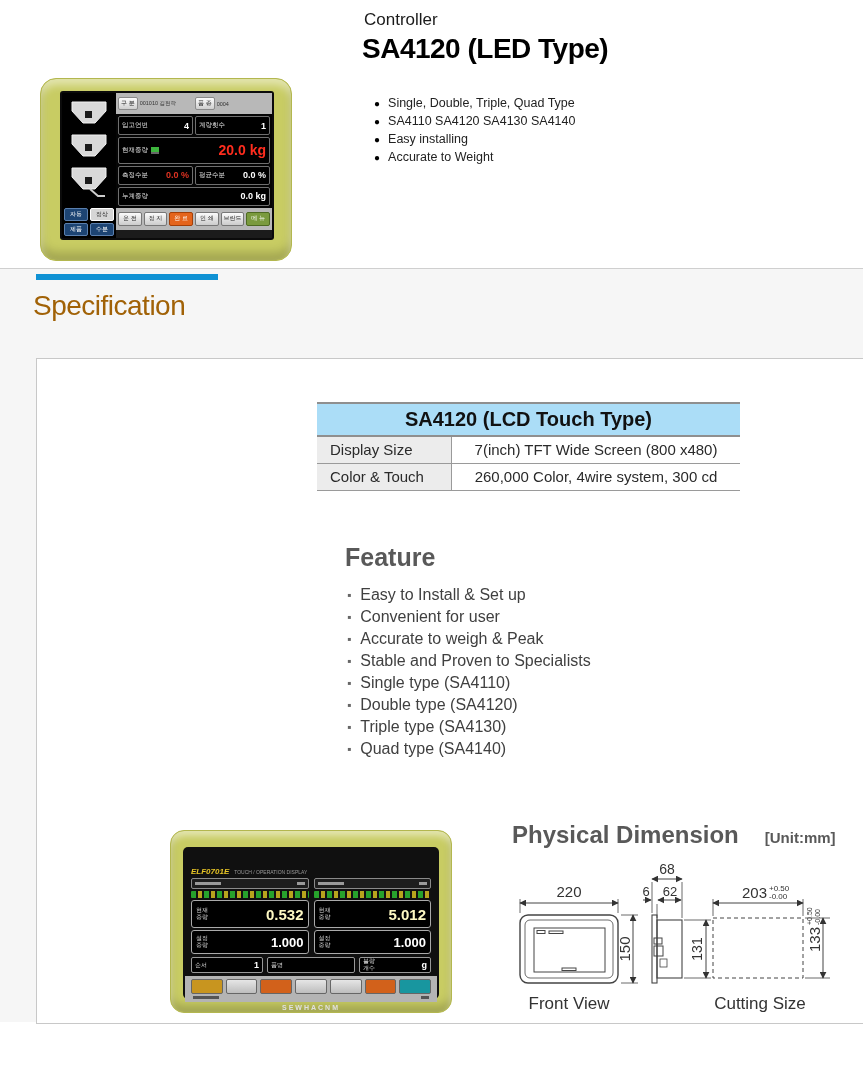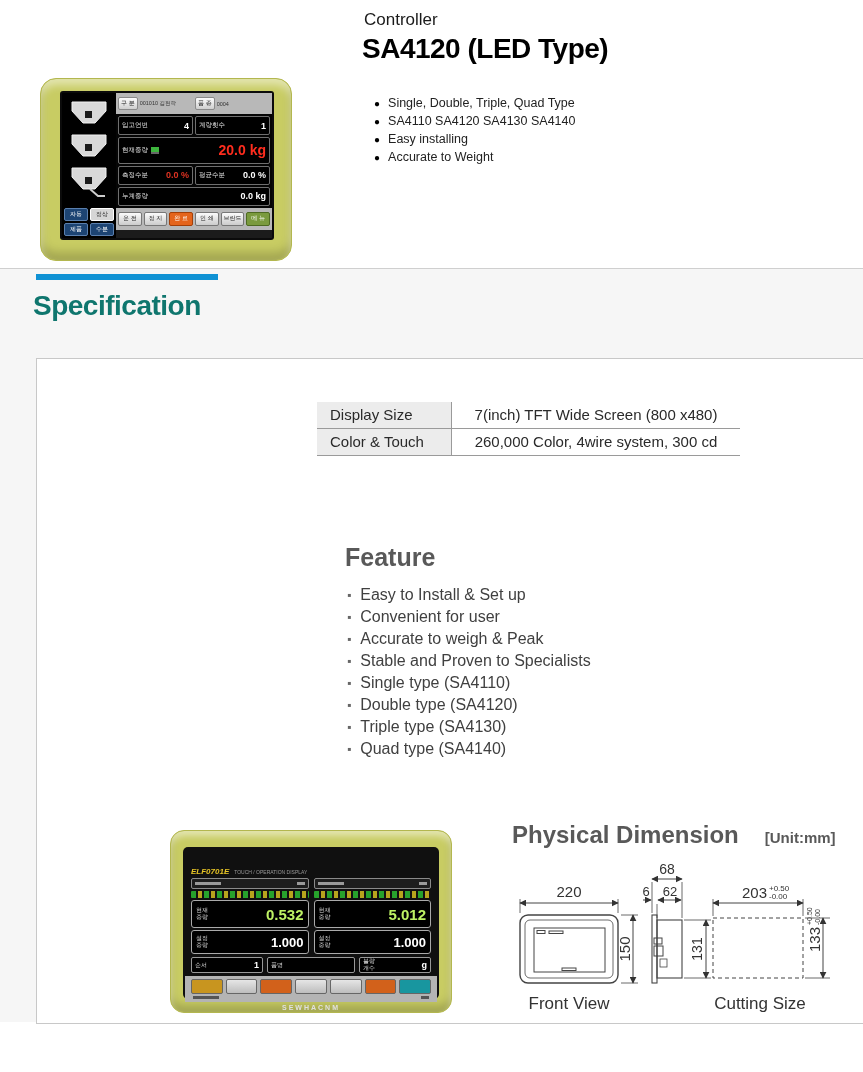--- a/index.html
+++ b/index.html
@@ -34,21 +34,21 @@
   .d1-btnbar{height:18px;background:#b8b8b8;display:flex;gap:2px;padding:2px;align-items:center;}
   .d1-bbtn{flex:1;height:12px;background:linear-gradient(#fbfbfb,#cccccc);border:1px solid #777;border-radius:2px;font-size:6px;line-height:11px;text-align:center;color:#222;overflow:hidden;white-space:nowrap;}
   .d1-bbtn.orange{background:#e4641c;border-color:#a33f08;color:#fff;}
   .d1-bbtn.green{background:#7a9a3e;border-color:#4e6a22;color:#fff;}
   .d1-status{height:8px;background:#1b1b1b;}
 
   
   .top-rule{position:absolute;left:0;top:268px;width:863px;height:1px;background:#cfcfcf;}
   .gray-band{position:absolute;left:0;top:269px;width:863px;height:753px;background:#f6f6f6;}
   .accent-bar{position:absolute;left:36px;top:274px;width:182px;height:6px;background:#1092d4;}
-  .section-title{position:absolute;left:33px;top:290px;font-size:28px;font-weight:bold;color:#0f766e;letter-spacing:-0.5px;}
+  .section-title{position:absolute;left:33px;top:290px;font-size:28px;font-weight:normal;color:#a16207;letter-spacing:-0.5px;}
   .main-box{position:absolute;left:36px;top:358px;width:845px;height:664px;background:#fff;border:1px solid #c8c8c8;}
 
   
   .spec-table{position:absolute;left:317px;top:402px;width:423px;}
   .spec-head{border-top:2px solid #8f8f8f;border-bottom:2px solid #8f8f8f;background:#abddf7;height:31px;line-height:31px;text-align:center;font-size:20px;font-weight:bold;color:#111;}
   .spec-row{display:flex;height:26px;border-bottom:1px solid #9a9a9a;font-size:15px;color:#2a2a2a;}
   .spec-row .lab{width:121px;background:#ececec;border-right:1px solid #9a9a9a;line-height:26px;padding-left:13px;flex:none;}
   .spec-row .val{flex:1;line-height:26px;text-align:center;white-space:nowrap;}
 
   
@@ -66,21 +66,21 @@
   .d2-panels{flex:1;display:flex;gap:5px;margin-top:2px;}
   .d2-panel{flex:1;display:flex;flex-direction:column;gap:2px;min-width:0;}
   .d2-phead{height:9px;border:1px solid #8a8a8a;border-radius:2px;background:#1d1d1d;display:flex;align-items:center;justify-content:space-between;padding:0 3px;}
   .d2-mark{display:inline-block;height:3px;background:#9a9a9a;}
   .d2-mark.w12{width:26px;}.d2-mark.w6{width:8px;}
   .d2-leds{height:7px;border-radius:1px;background:repeating-linear-gradient(90deg,#27a32c 0 5px,#111 5px 7px,#b7a51d 7px 11px,#111 11px 13px);}
   .d2-valbox{border:1px solid #aaa;border-radius:3px;background:#000;display:flex;align-items:center;padding:0 4px;height:26px;}
   .d2-valbox.set{height:22px;}
   .d2-vlabel{width:14px;font-size:6px;line-height:1.2;color:#ddd;flex:none;}
   .d2-vnum{margin-left:auto;font-weight:bold;white-space:nowrap;}
-  .d2-vnum.red{color:#bef264;font-size:15px;}
+  .d2-vnum.red{color:#fef9c3;font-size:15px;}
   .d2-vnum.white{color:#fff;font-size:13px;}
   .d2-info{height:18px;display:flex;gap:4px;margin-top:3px;}
   .d2-ibox{flex:1;border:1px solid #999;border-radius:2px;background:#000;display:flex;align-items:center;padding:0 3px;min-width:0;}
   .d2-ibox.mid{flex:1.25;}
   .d2-ilabel{width:14px;font-size:6px;line-height:1.2;color:#ddd;flex:none;}
   .d2-ival{margin-left:auto;color:#fff;font-weight:bold;font-size:9px;}
   .d2-btnbar{margin:3px -6px 0;background:#b4b4b4;padding:3px 6px 1px;}
   .d2-btnrow{display:flex;gap:3px;}
   .d2-btn{flex:1;height:13px;border:1px solid #666;border-radius:2px;}
   .d2-btn.gold{background:#c8951f;}
@@ -207,20 +207,21 @@
     </div>
   </div>
 
   <div class="top-rule"></div>
   <div class="gray-band"></div>
   <div class="accent-bar"></div>
   <div class="section-title">Specification</div>
   <div class="main-box"></div>
 
   <div class="spec-table">
+    <div class="spec-head">SA4120 (LCD Touch Type)</div>
     <div class="spec-row">
       <div class="lab">Display Size</div>
       <div class="val">7(inch) TFT Wide Screen (800 x480)</div>
     </div>
     <div class="spec-row">
       <div class="lab">Color &amp; Touch</div>
       <div class="val">260,000 Color, 4wire system, 300 cd</div>
     </div>
   </div>
 

